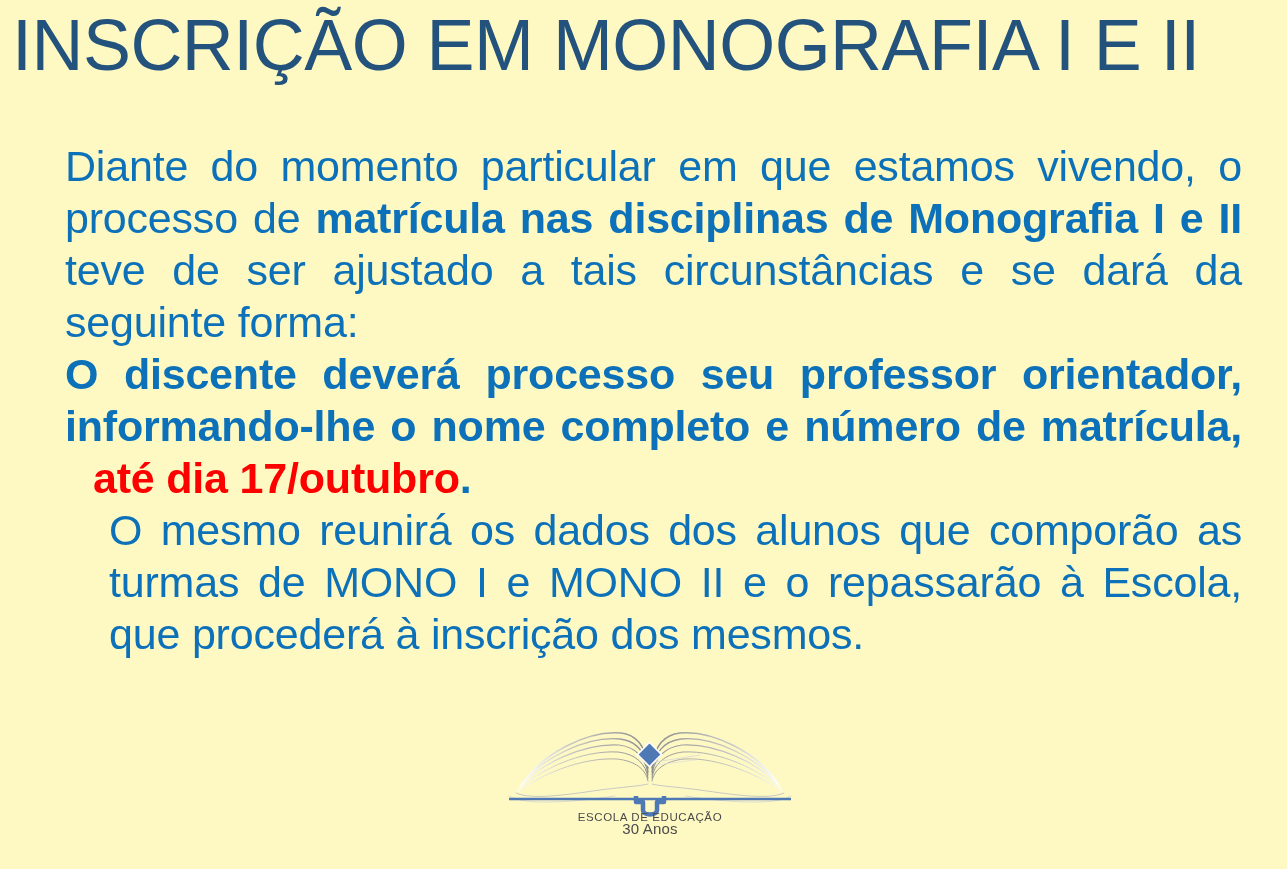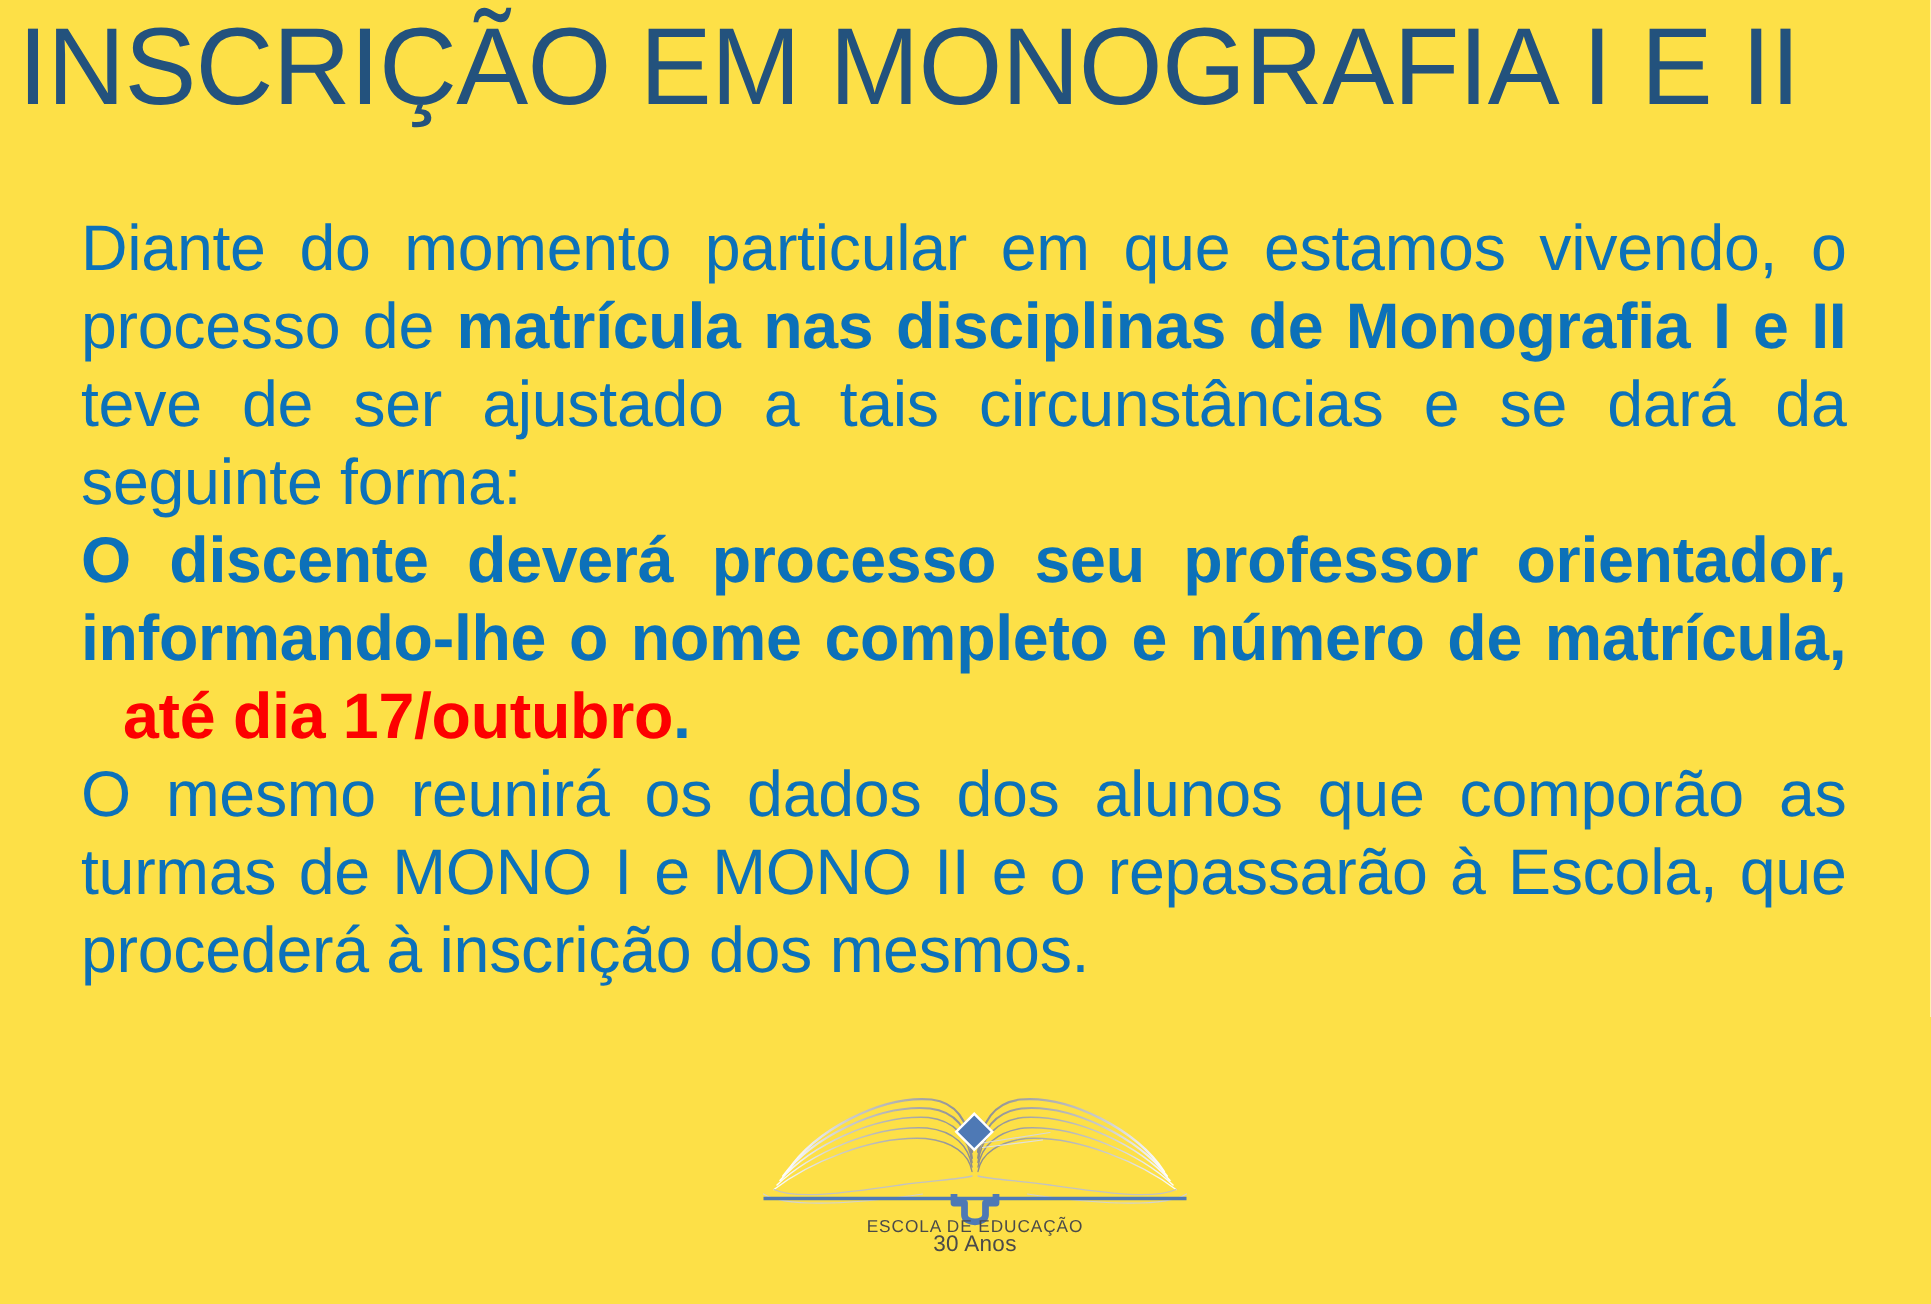--- a/index.html
+++ b/index.html
@@ -10,21 +10,21 @@
   }
   body {
     font-family: "Liberation Sans", sans-serif;
     -webkit-font-smoothing: antialiased;
   }
 
   #slide {
     position: relative;
     width: 1287px;
     height: 869px;
-    background: #fde047;
+    background: #fef9c3;
     overflow: hidden;
   }
 
   
   .slide-title {
     position: absolute;
     left: 12px;
     top: 6px;
     width: 1260px;
     color: #23527d;
@@ -33,21 +33,21 @@
     font-weight: 400;
     letter-spacing: -0.5px;
     white-space: nowrap;
     transform: scaleX(0.985);
     transform-origin: left top;
   }
 
   
   .body-block {
     position: absolute;
-    left: 54px;
+    left: 65px;
     top: 140px;
     width: 1177px;
   }
 
   .para {
     color: #0c71b9;
     font-size: 43px;
     line-height: 52px;
     text-align: justify;
     text-justify: inter-word;
@@ -98,21 +98,21 @@
 <div id="slide">
 
   <div class="slide-title" style="color: rgb(35, 82, 125);">INSCRIÇÃO EM MONOGRAFIA I E II</div>
 
   <div class="body-block">
 
     <p class="para p1 no-stretch" style="color: rgb(12, 113, 185);"><span>Diante do momento particular em que estamos vivendo, o processo de </span><b class="blue-bold">matrícula nas disciplinas de Monografia I e II</b><span> teve de ser ajustado a tais circunstâncias e se dará da seguinte forma:</span></p>
 
     <p class="para p2 no-stretch" style="color: rgb(12, 113, 185);"><span>O discente deverá processo seu professor orientador, informando-lhe o nome completo e número de matrícula, </span><span class="red" style="color: rgb(253, 0, 0); margin-left: 28px;">até dia 17/outubro</span><span class="blue-dot" style="color: rgb(12, 113, 185);">.</span></p>
 
-    <p class="para p3 no-stretch" style="color: rgb(12, 113, 185);"><span>O mesmo reunirá os dados dos alunos que comporão as turmas de MONO I e MONO II e o repassarão à Escola, que procederá à inscrição dos mesmos.</span></p>
+    <p class="para p3 no-stretch" style="color: rgb(12, 113, 185); margin-left: 44px;"><span>O mesmo reunirá os dados dos alunos que comporão as turmas de MONO I e MONO II e o repassarão à Escola, que procederá à inscrição dos mesmos.</span></p>
 
   </div>
 
   <div class="logo">
     <svg viewBox="0 0 310 112" xmlns="http://www.w3.org/2000/svg">
       <defs>
         <linearGradient id="gL" x1="0" y1="0" x2="1" y2="0">
           <stop offset="0" stop-color="#ffffff"></stop>
           <stop offset="0.35" stop-color="#c9c9c9"></stop>
           <stop offset="1" stop-color="#8d8d8d"></stop>

